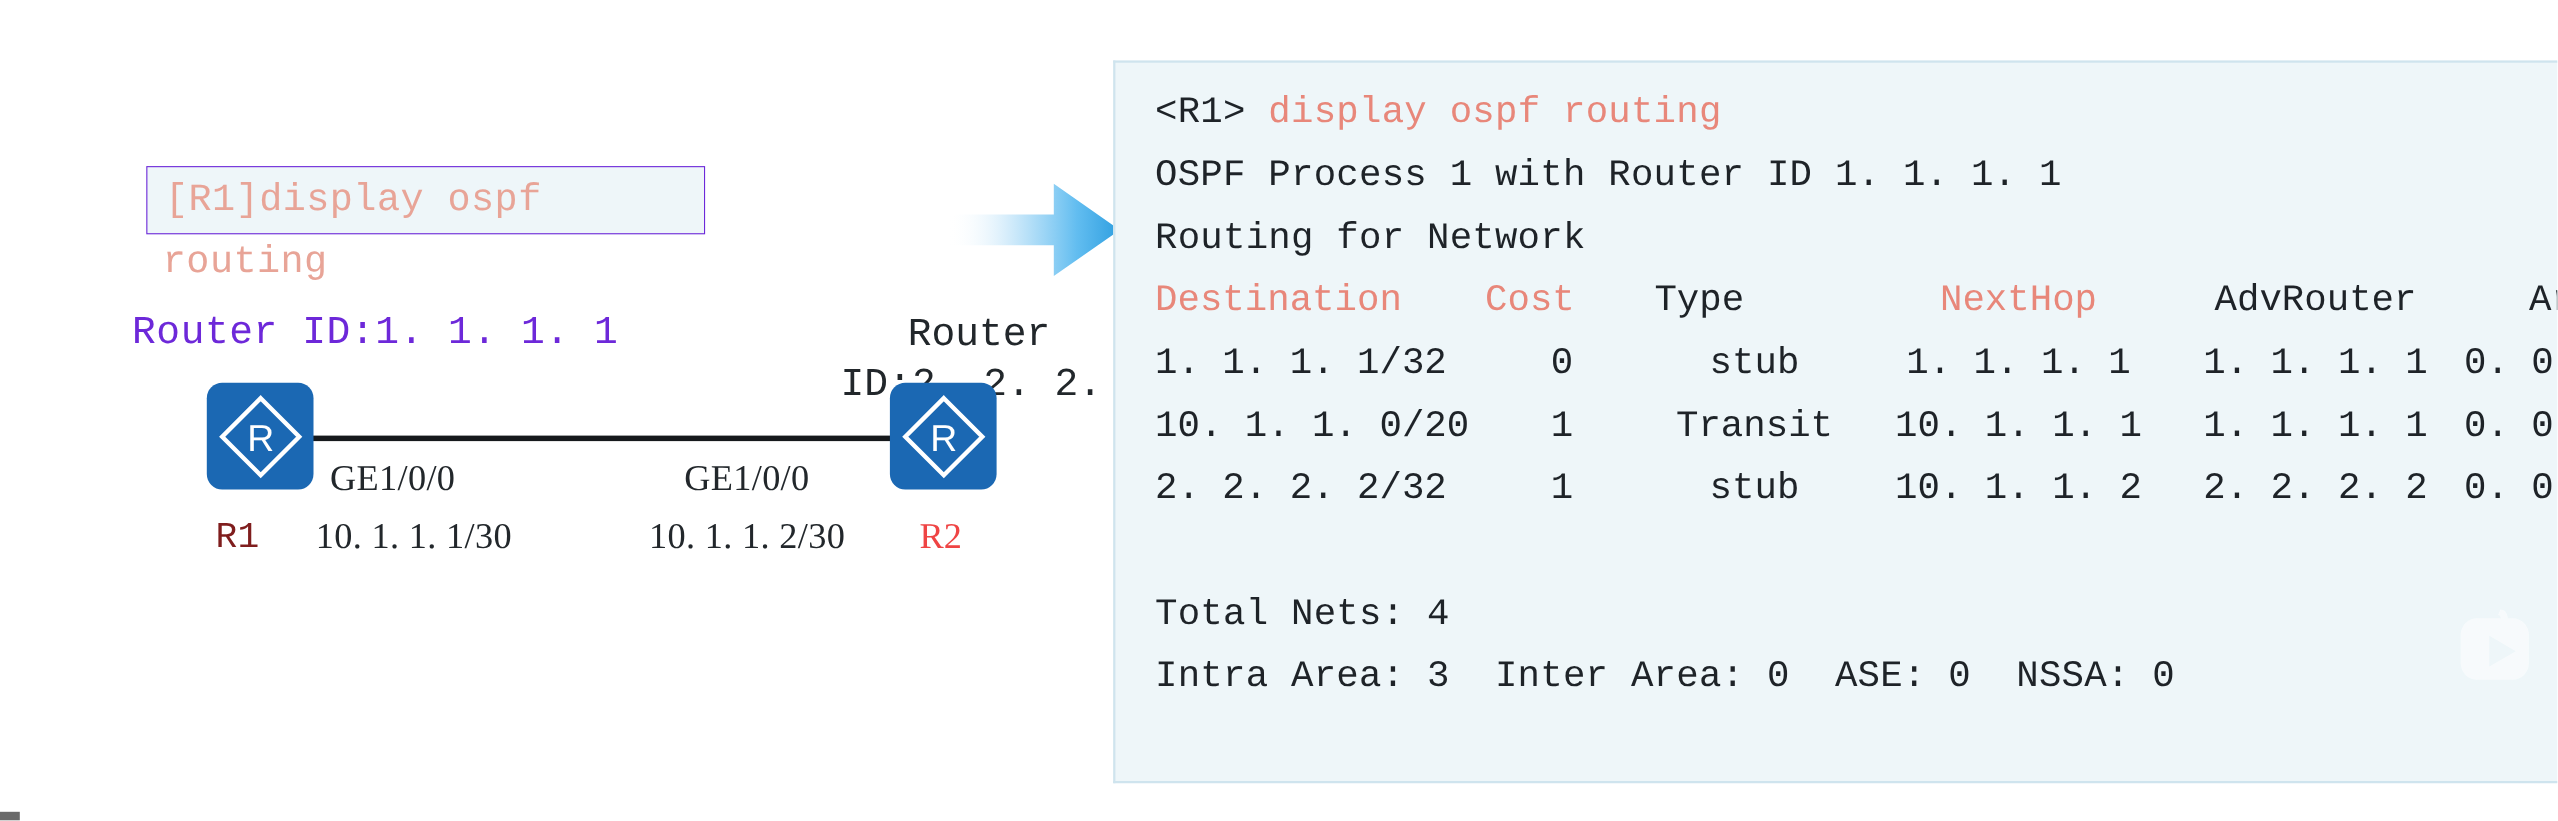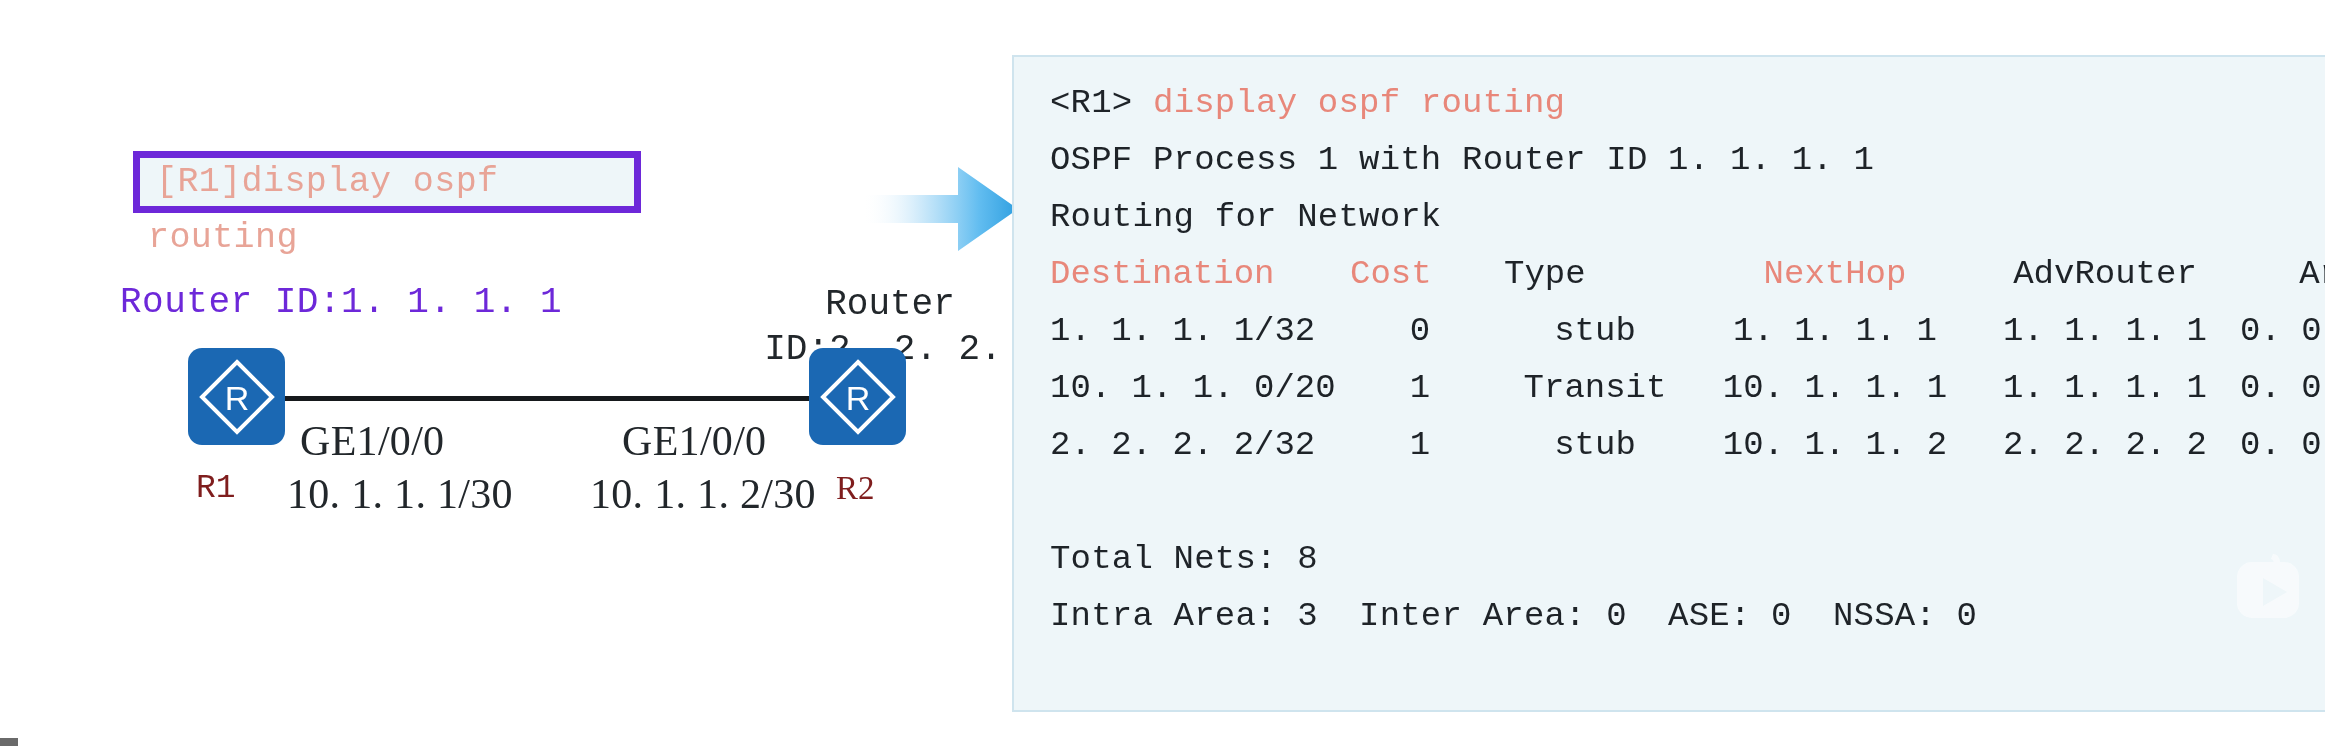--- a/index.html
+++ b/index.html
@@ -29,21 +29,21 @@
     height: 746px;
   }
 
   .cmd-box {
     position: absolute;
     left: 133px;
     top: 151px;
     width: 508px;
     height: 62px;
     background: #eef6f9;
-    border: 7px solid #6d28d9;
+    border: 1px solid #6d28d9;
     display: flex;
     align-items: center;
     padding-left: 16px;
   }
   .cmd-box-text {
     font-family: "Liberation Mono", "DejaVu Sans Mono", monospace;
     font-size: 35px;
     color: #e8a497;
     letter-spacing: 0.4px;
     white-space: nowrap;
@@ -107,21 +107,21 @@
     justify-content: center;
   }
   #router-left  { left: 188px; top: 348px; }
   #router-right { left: 809px; top: 348px; }
 
   .router-icon svg { display: block; }
 
   .if-label {
     position: absolute;
     font-family: "Liberation Serif", "DejaVu Serif", serif;
-    font-size: 42px;
+    font-size: 33px;
     color: #22272b;
     white-space: nowrap;
     letter-spacing: 0.3px;
   }
   #if-left-name  { left: 300px; top: 417px; }
   #if-left-addr  { left: 287px; top: 470px; }
   #if-right-name { left: 622px; top: 417px; }
   #if-right-addr { left: 590px; top: 470px; }
 
   .node-name {
@@ -131,21 +131,21 @@
     color: #7f1d1d;
     white-space: nowrap;
   }
   #node-r1 { left: 196px; top: 470px; }
 
   #node-r2 {
     position: absolute;
     left: 836px; top: 470px;
     font-family: "Liberation Serif", "DejaVu Serif", serif;
     font-size: 33px;
-    color: #7f1d1d;
+    color: #ef4444;
     white-space: nowrap;
   }
 
   
   #flow-arrow {
     position: absolute;
     left: 862px;
     top: 163px;
     width: 158px;
     height: 92px;
@@ -329,21 +329,21 @@
           <td class="col-type">stub</td>
           <td class="col-next">10. 1. 1. 2</td>
           <td class="col-adv">2. 2. 2. 2</td>
           <td class="col-area">0. 0. 0. 0</td>
         </tr>
       </tbody>
     </table>
 
     <div class="term-line blank">&nbsp;</div>
 
-    <div class="term-line">Total Nets: 8</div>
+    <div class="term-line">Total Nets: 4</div>
 
     <div class="term-line">Intra Area: 3  Inter Area: 0  ASE: 0  NSSA: 0</div>
 
     <svg id="panel-watermark" viewBox="0 0 84 84">
       <g fill="#ffffff">
         <path d="M44 6 q6 0 7 8 l-6 1 q-1 -4 -3 -4 z"></path>
         <rect x="8" y="14" width="62" height="56" rx="15"></rect>
       </g>
       <path d="M34 30 L58 44 L34 58 Z" fill="#eef6f9"></path>
     </svg>

